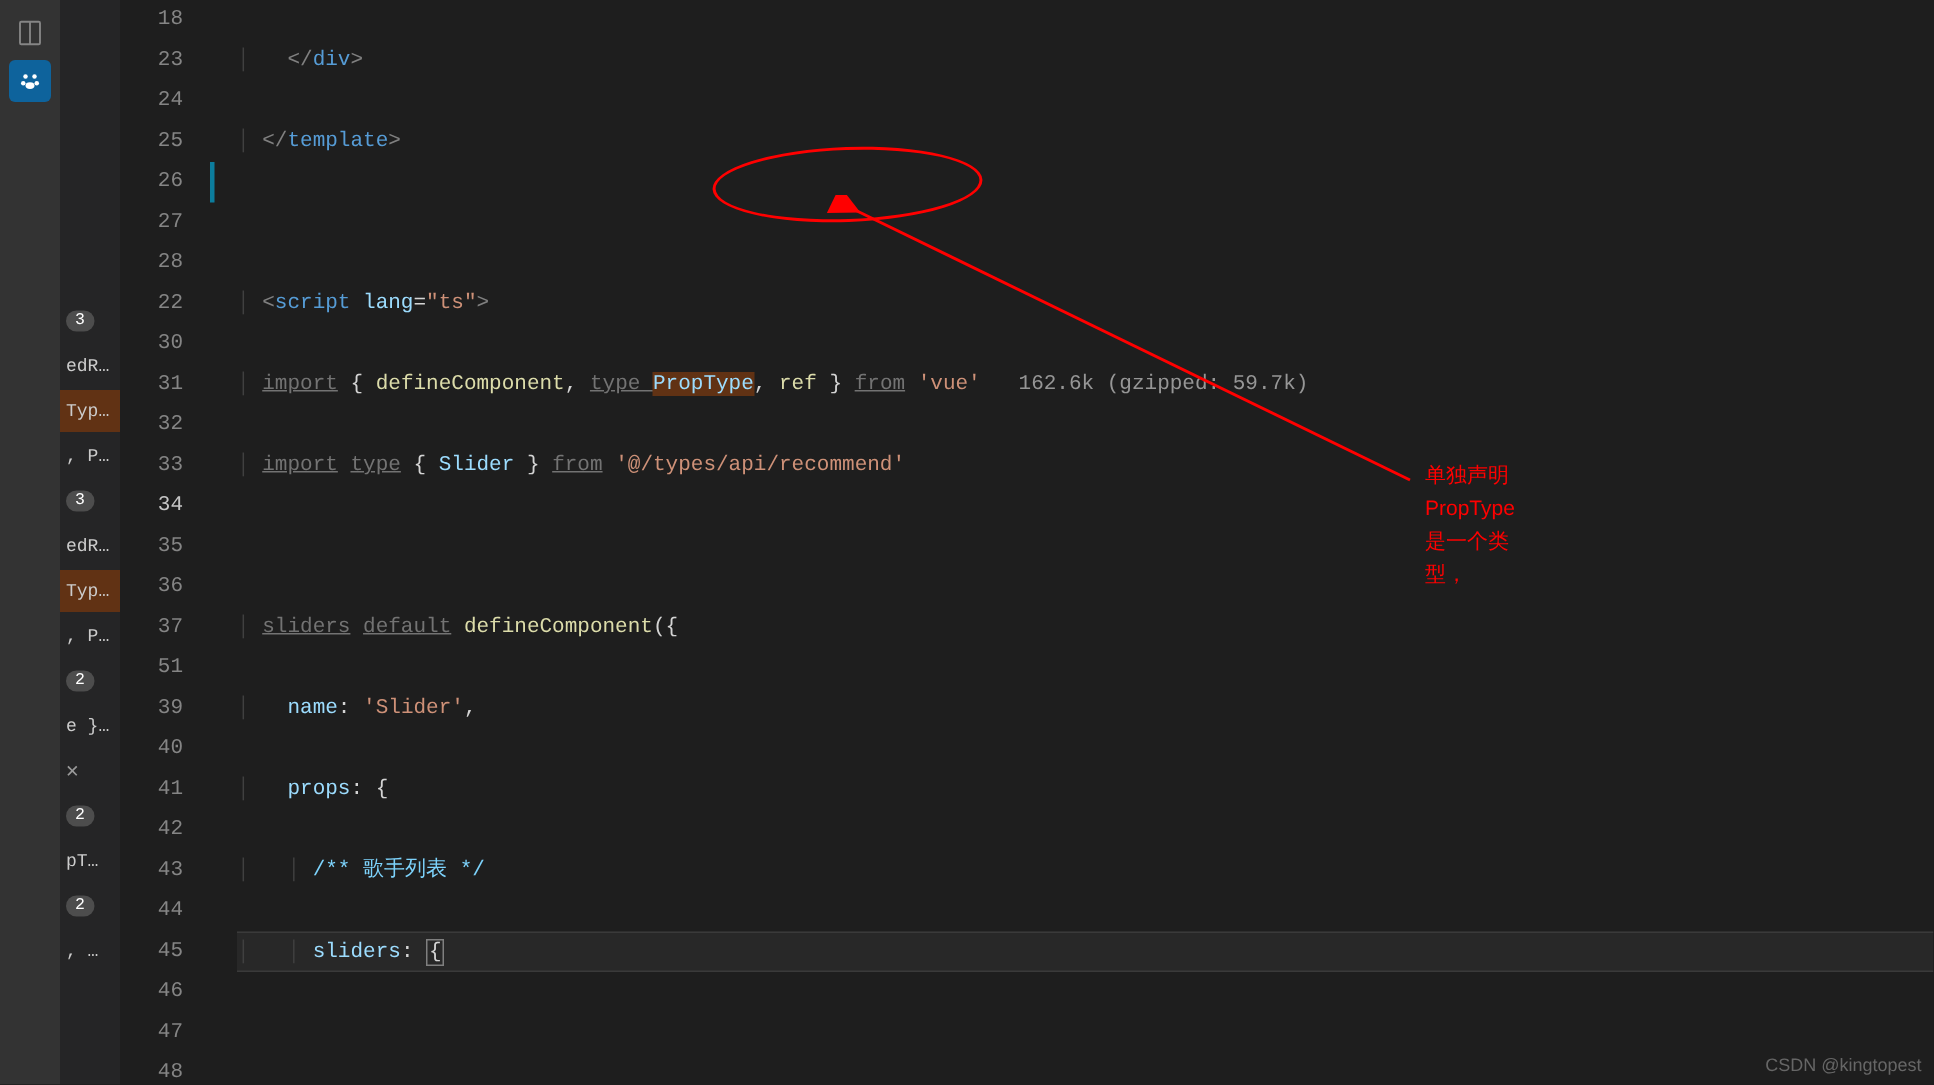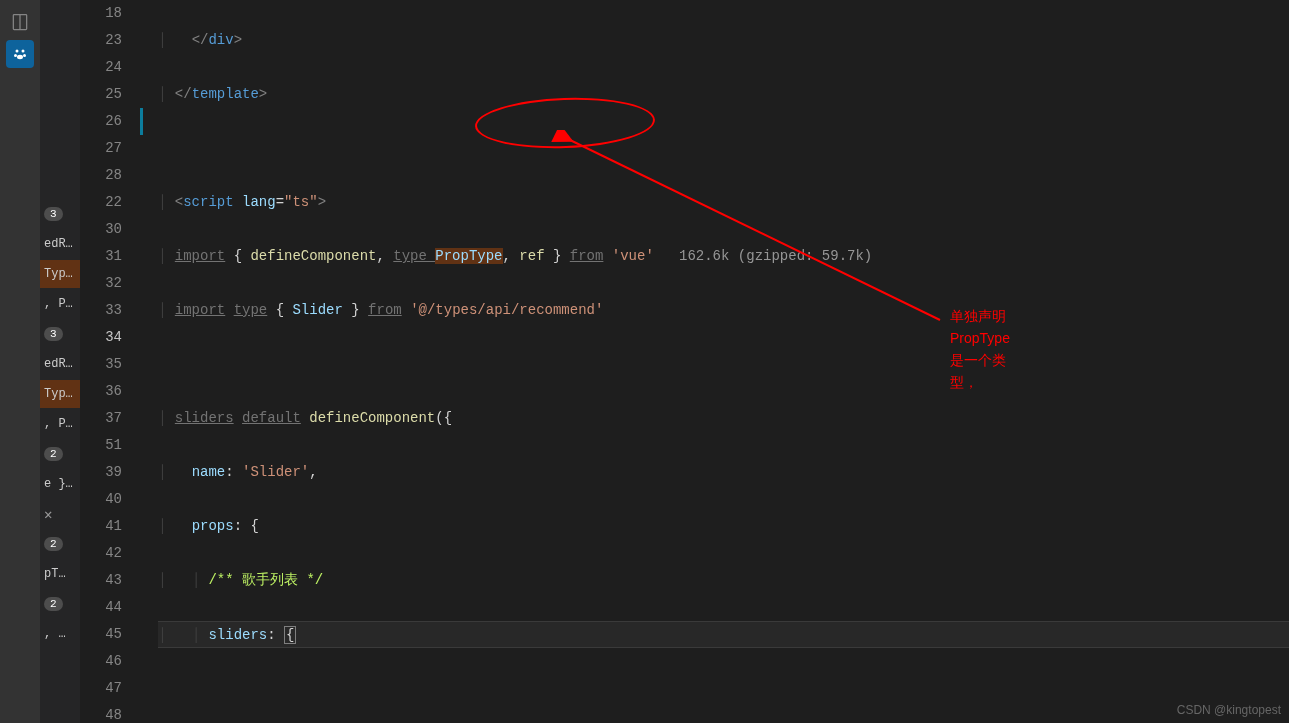--- a/index.html
+++ b/index.html
@@ -89,21 +89,21 @@
 
 
 .tag { color: #808080; }
 .tagname { color: #569cd6; }
 .kw { color: #737373; text-decoration: underline; }
 .fn { color: #dcdcaa; }
 .varlight { color: #9cdcfe; }
 .str { color: #ce9178; }
 .hint { color: #969696; }
 .punct { color: #d4d4d4; }
-.cmt { color: #bef264; }
+.cmt { color: #7dd3fc; }
 .highlight { background: #613214; }
 
 .annotation { position: absolute; pointer-events: none; }
 .ellipse {
   position: absolute;
   border: 2px solid #ff0000;
   border-radius: 50%;
   width: 180px; height: 50px;
   left: 395px; top: 98px;
   transform: rotate(-2deg);

